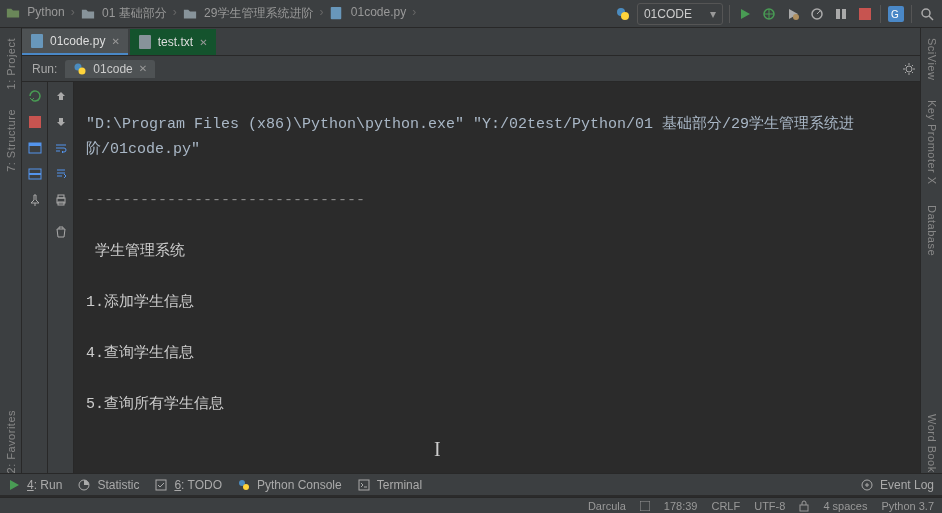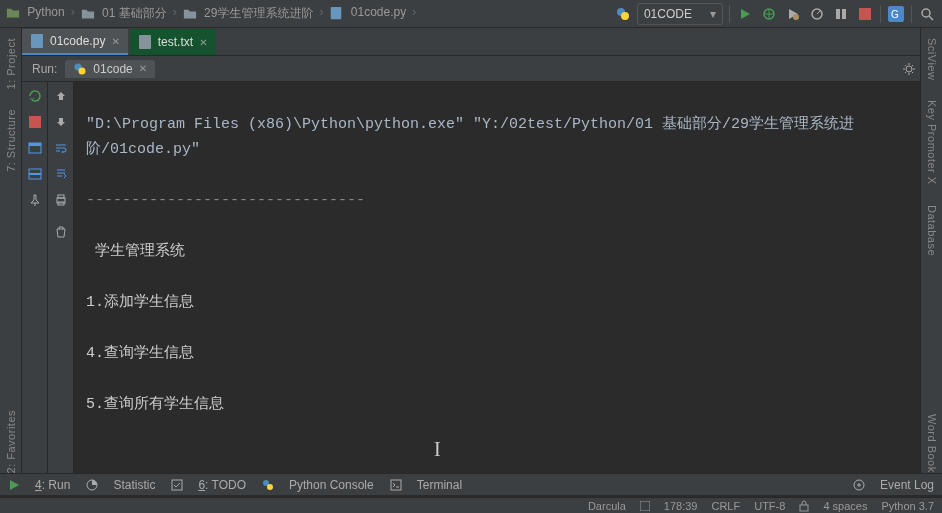--- a/index.html
+++ b/index.html
@@ -109,21 +109,21 @@
   position:absolute; left:360px; top:350px;
   font-family: serif; font-size:20px; color:#ccc;
 }
 
 .bottom-tools {
   position:absolute; left:0; right:0; bottom: 18px; height: 22px;
   background:#3c3f41; border-top:1px solid #282828;
   display:flex; align-items:center; padding:0 8px; gap:16px;
   font-size:12px; color:#aaa;
 }
-.bottom-tools .item { display:flex; align-items:center; gap:15px; cursor:pointer; }
+.bottom-tools .item { display:flex; align-items:center; gap:7px; cursor:pointer; }
 .bottom-tools .item u { text-decoration: underline; }
 .bottom-tools .spacer { flex:1; }
 
 .status-bar {
   position:absolute; left:0; right:0; bottom:0; height:16px;
   background:#3c3f41; border-top:1px solid #282828;
   display:flex; align-items:center; justify-content:flex-end;
   padding:0 8px; gap:14px;
   font-size:11px; color:#999;
 }

